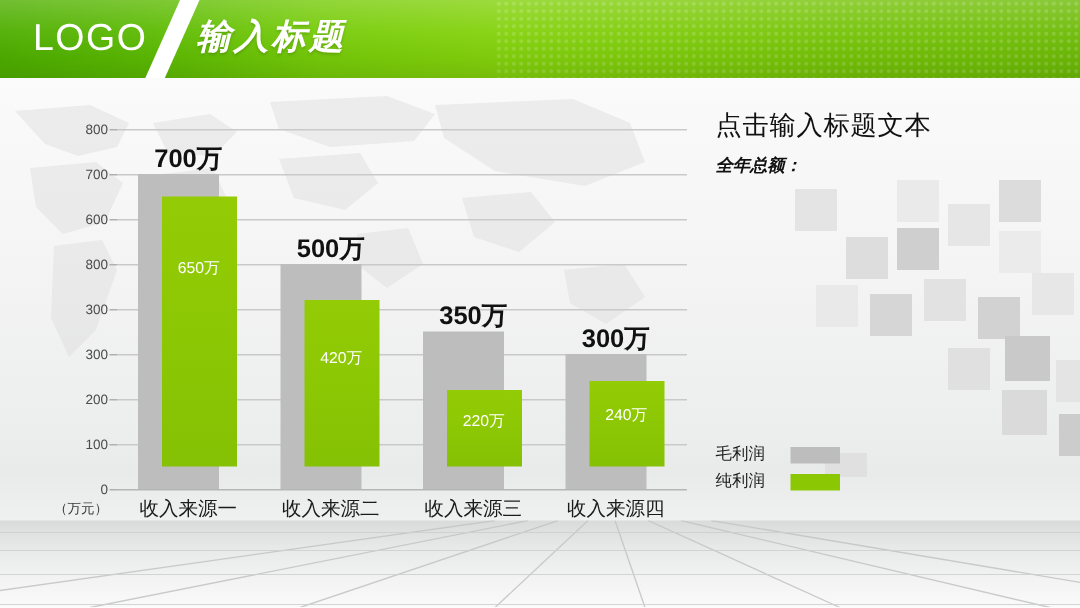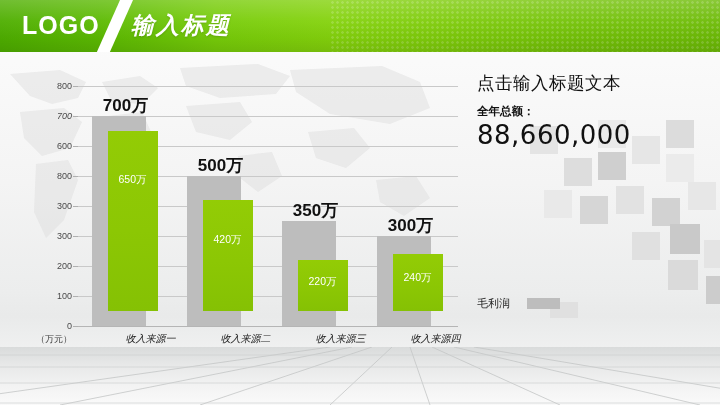--- a/index.html
+++ b/index.html
@@ -23,21 +23,21 @@
   
   .header{position:absolute;left:0;top:0;width:720px;height:52px;overflow:hidden;
     background:linear-gradient(90deg,#4eae00 0%,#5cba02 14%,#77cc09 30%,#84d20c 46%,#7ecb0a 62%,#74c207 80%,#6dbb06 100%);}
   .hdr-dots{position:absolute;left:330px;top:0;width:390px;height:52px;
     background-image:radial-gradient(circle, rgba(255,255,255,.17) 1px, rgba(255,255,255,0) 1.6px);
     background-size:5px 5px;}
   .hdr-sheen{position:absolute;left:0;top:0;width:720px;height:52px;
     background:linear-gradient(180deg,rgba(255,255,255,.20) 0%,rgba(255,255,255,.05) 40%,rgba(0,0,0,.04) 75%,rgba(0,0,0,.10) 100%);}
   .slash{position:absolute;top:-6px;left:108px;width:13px;height:66px;background:#ffffff;
     transform:skewX(-24deg);}
-  .logo{position:absolute;left:22px;top:10px;font-size:25px;font-weight:bold;color:#ffffff;
+  .logo{position:absolute;left:22px;top:10px;font-size:25px;font-weight:normal;color:#ffffff;
     letter-spacing:1px;line-height:30px;font-family:"Liberation Sans",sans-serif;}
   .htitle{position:absolute;left:131px;top:9px;font-size:23px;font-weight:bold;color:#ffffff;
     font-style:italic;letter-spacing:2px;line-height:32px;
     font-family:"DejaVu Sans","Liberation Sans",sans-serif;
     text-shadow:0 1px 2px rgba(0,0,0,.16);}
 
   
   .chart{position:absolute;left:38px;top:80px;width:430px;height:265px;}
   .plot{position:absolute;left:40px;top:6px;width:380px;height:240px;}
   .gridline{position:absolute;left:0;width:380px;height:1px;background:#c9c9c9;}
@@ -45,29 +45,29 @@
   .tick{position:absolute;left:-38px;width:32px;text-align:right;font-size:9px;color:#4a4a4a;
     line-height:10px;}
   .tickmark{position:absolute;left:-5px;width:5px;height:1px;background:#b0b0b0;}
   .unit{position:absolute;left:-42px;font-size:9px;color:#3a3a3a;line-height:11px;white-space:nowrap;}
   .bar-gray{position:absolute;bottom:0;background:#bdbdbd;}
   .bar-green{position:absolute;background:linear-gradient(180deg,#93cc05 0%,#8cc704 55%,#85c104 100%);}
   .lbl-top{position:absolute;text-align:center;font-size:17px;font-weight:bold;color:#111;
     line-height:14px;white-space:nowrap;}
   .lbl-in{position:absolute;text-align:center;font-size:10.5px;color:#ffffff;line-height:12px;
     white-space:nowrap;}
-  .cat{position:absolute;text-align:right;font-size:10px;color:#1b1b1b;line-height:13px;
-    white-space:nowrap;font-style:italic;}
+  .cat{position:absolute;text-align:center;font-size:13px;color:#1b1b1b;line-height:13px;
+    white-space:nowrap;}
 
   
   .panel{position:absolute;left:477px;top:72px;width:232px;}
   .p-title{font-size:17.5px;color:#111;line-height:22px;letter-spacing:.5px;margin:0 0 10px 0;}
   .p-body{font-size:9.7px;color:#2b2b2b;line-height:15.5px;text-indent:19px;margin:0;
     text-align:justify;}
-  .p-total-lbl{font-size:11.5px;font-weight:bold;color:#111;line-height:15px;}
+  .p-total-lbl{font-size:11.5px;font-weight:bold;color:#111;line-height:15px;font-style:italic;}
   .p-total-val{font-size:26px;color:#111;line-height:30px;letter-spacing:.5px;margin-top:1px;
     font-family:"DejaVu Sans","Liberation Sans",sans-serif;}
 
   .legend{position:absolute;left:477px;top:294px;width:200px;}
   .lg-row{display:flex;align-items:center;height:18px;}
   .lg-txt{font-size:11px;color:#1b1b1b;width:42px;line-height:14px;}
   .lg-swatch{width:33px;height:11px;margin-left:8px;}
 </style>
 </head>
 <body>
@@ -120,21 +120,21 @@
     <div class="htitle">输入标题</div>
   </div>
 
   <div class="chart">
     <div class="plot" id="plot">
         <div class="gridline" style="top: 0px;"></div>
         <div class="tickmark" style="top: 0px;"></div>
         <div class="tick" style="top: -5px;">800</div>
         <div class="gridline" style="top: 30px;"></div>
         <div class="tickmark" style="top: 30px;"></div>
-        <div class="tick" style="top: 25px; font-style: italic;">700</div>
+        <div class="tick" style="top: 25px;">700</div>
         <div class="gridline" style="top: 60px;"></div>
         <div class="tickmark" style="top: 60px;"></div>
         <div class="tick" style="top: 55px;">600</div>
         <div class="gridline" style="top: 90px;"></div>
         <div class="tickmark" style="top: 90px;"></div>
         <div class="tick" style="top: 85px;">800</div>
         <div class="gridline" style="top: 120px;"></div>
         <div class="tickmark" style="top: 120px;"></div>
         <div class="tick" style="top: 115px;">300</div>
         <div class="gridline" style="top: 150px;"></div>
@@ -173,27 +173,30 @@
         <div class="cat" style="left: 37.5px; top: 252px; width: 100px;">收入来源一</div>
         <div class="cat" style="left: 132.5px; top: 252px; width: 100px;">收入来源二</div>
         <div class="cat" style="left: 227.5px; top: 252px; width: 100px;">收入来源三</div>
         <div class="cat" style="left: 322.5px; top: 252px; width: 100px;">收入来源四</div>
       </div>
   </div>
 
   <div class="panel">
     <div class="p-title">点击输入标题文本</div>
     <div class="p-total-lbl">全年总额：</div>
-    <div class="p-total-val">88,660,000</div>
   </div>
 
   <div class="legend" id="legend">
       <div class="lg-row">
         <span class="lg-txt">毛利润</span>
         <span class="lg-swatch" style="background: rgb(189, 189, 189);"></span>
+      </div>
+      <div class="lg-row">
+        <span class="lg-txt">纯利润</span>
+        <span class="lg-swatch" style="background: rgb(140, 199, 4);"></span>
       </div>
     </div>
 
   <div class="floor"></div>
   <svg class="floorsvg" viewBox="0 0 720 58" preserveAspectRatio="none">
     <g stroke="#c4c6c6" stroke-width="0.9" fill="none" opacity="0.9">
       <line x1="-80" y1="58" x2="330" y2="0"></line>
       <line x1="60" y1="58" x2="352" y2="0"></line>
       <line x1="200" y1="58" x2="372" y2="0"></line>
       <line x1="330" y1="58" x2="392" y2="0"></line>

